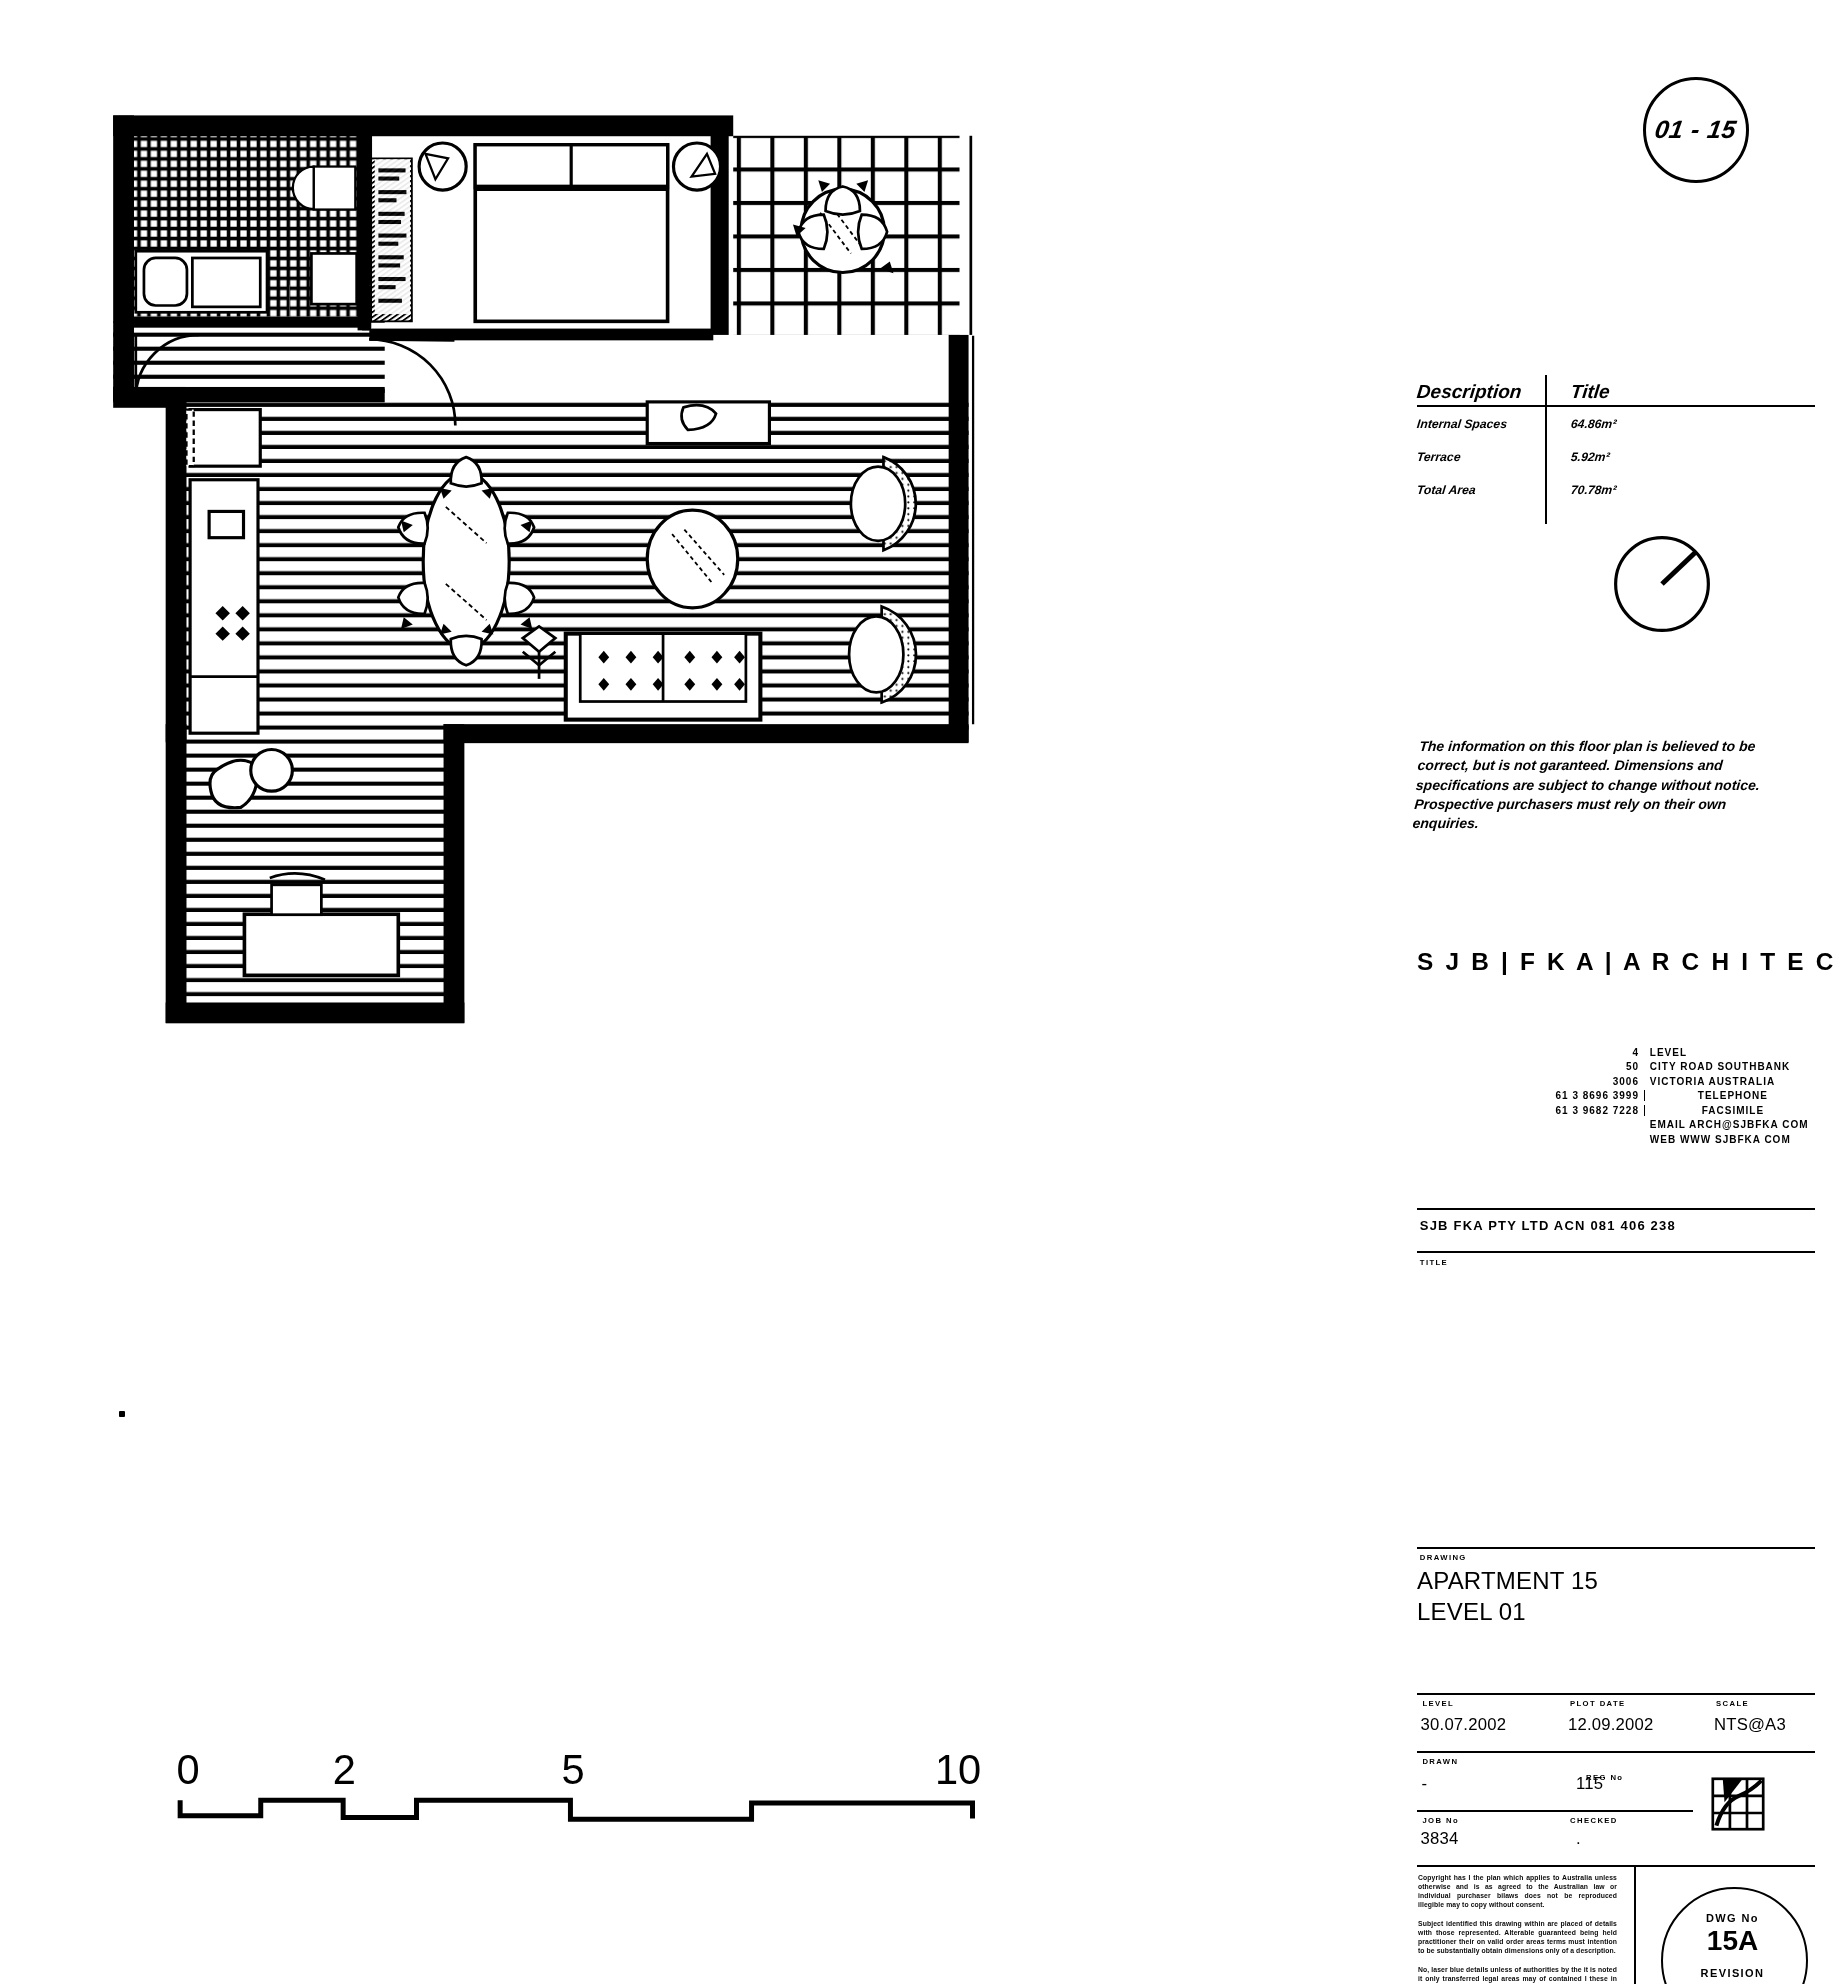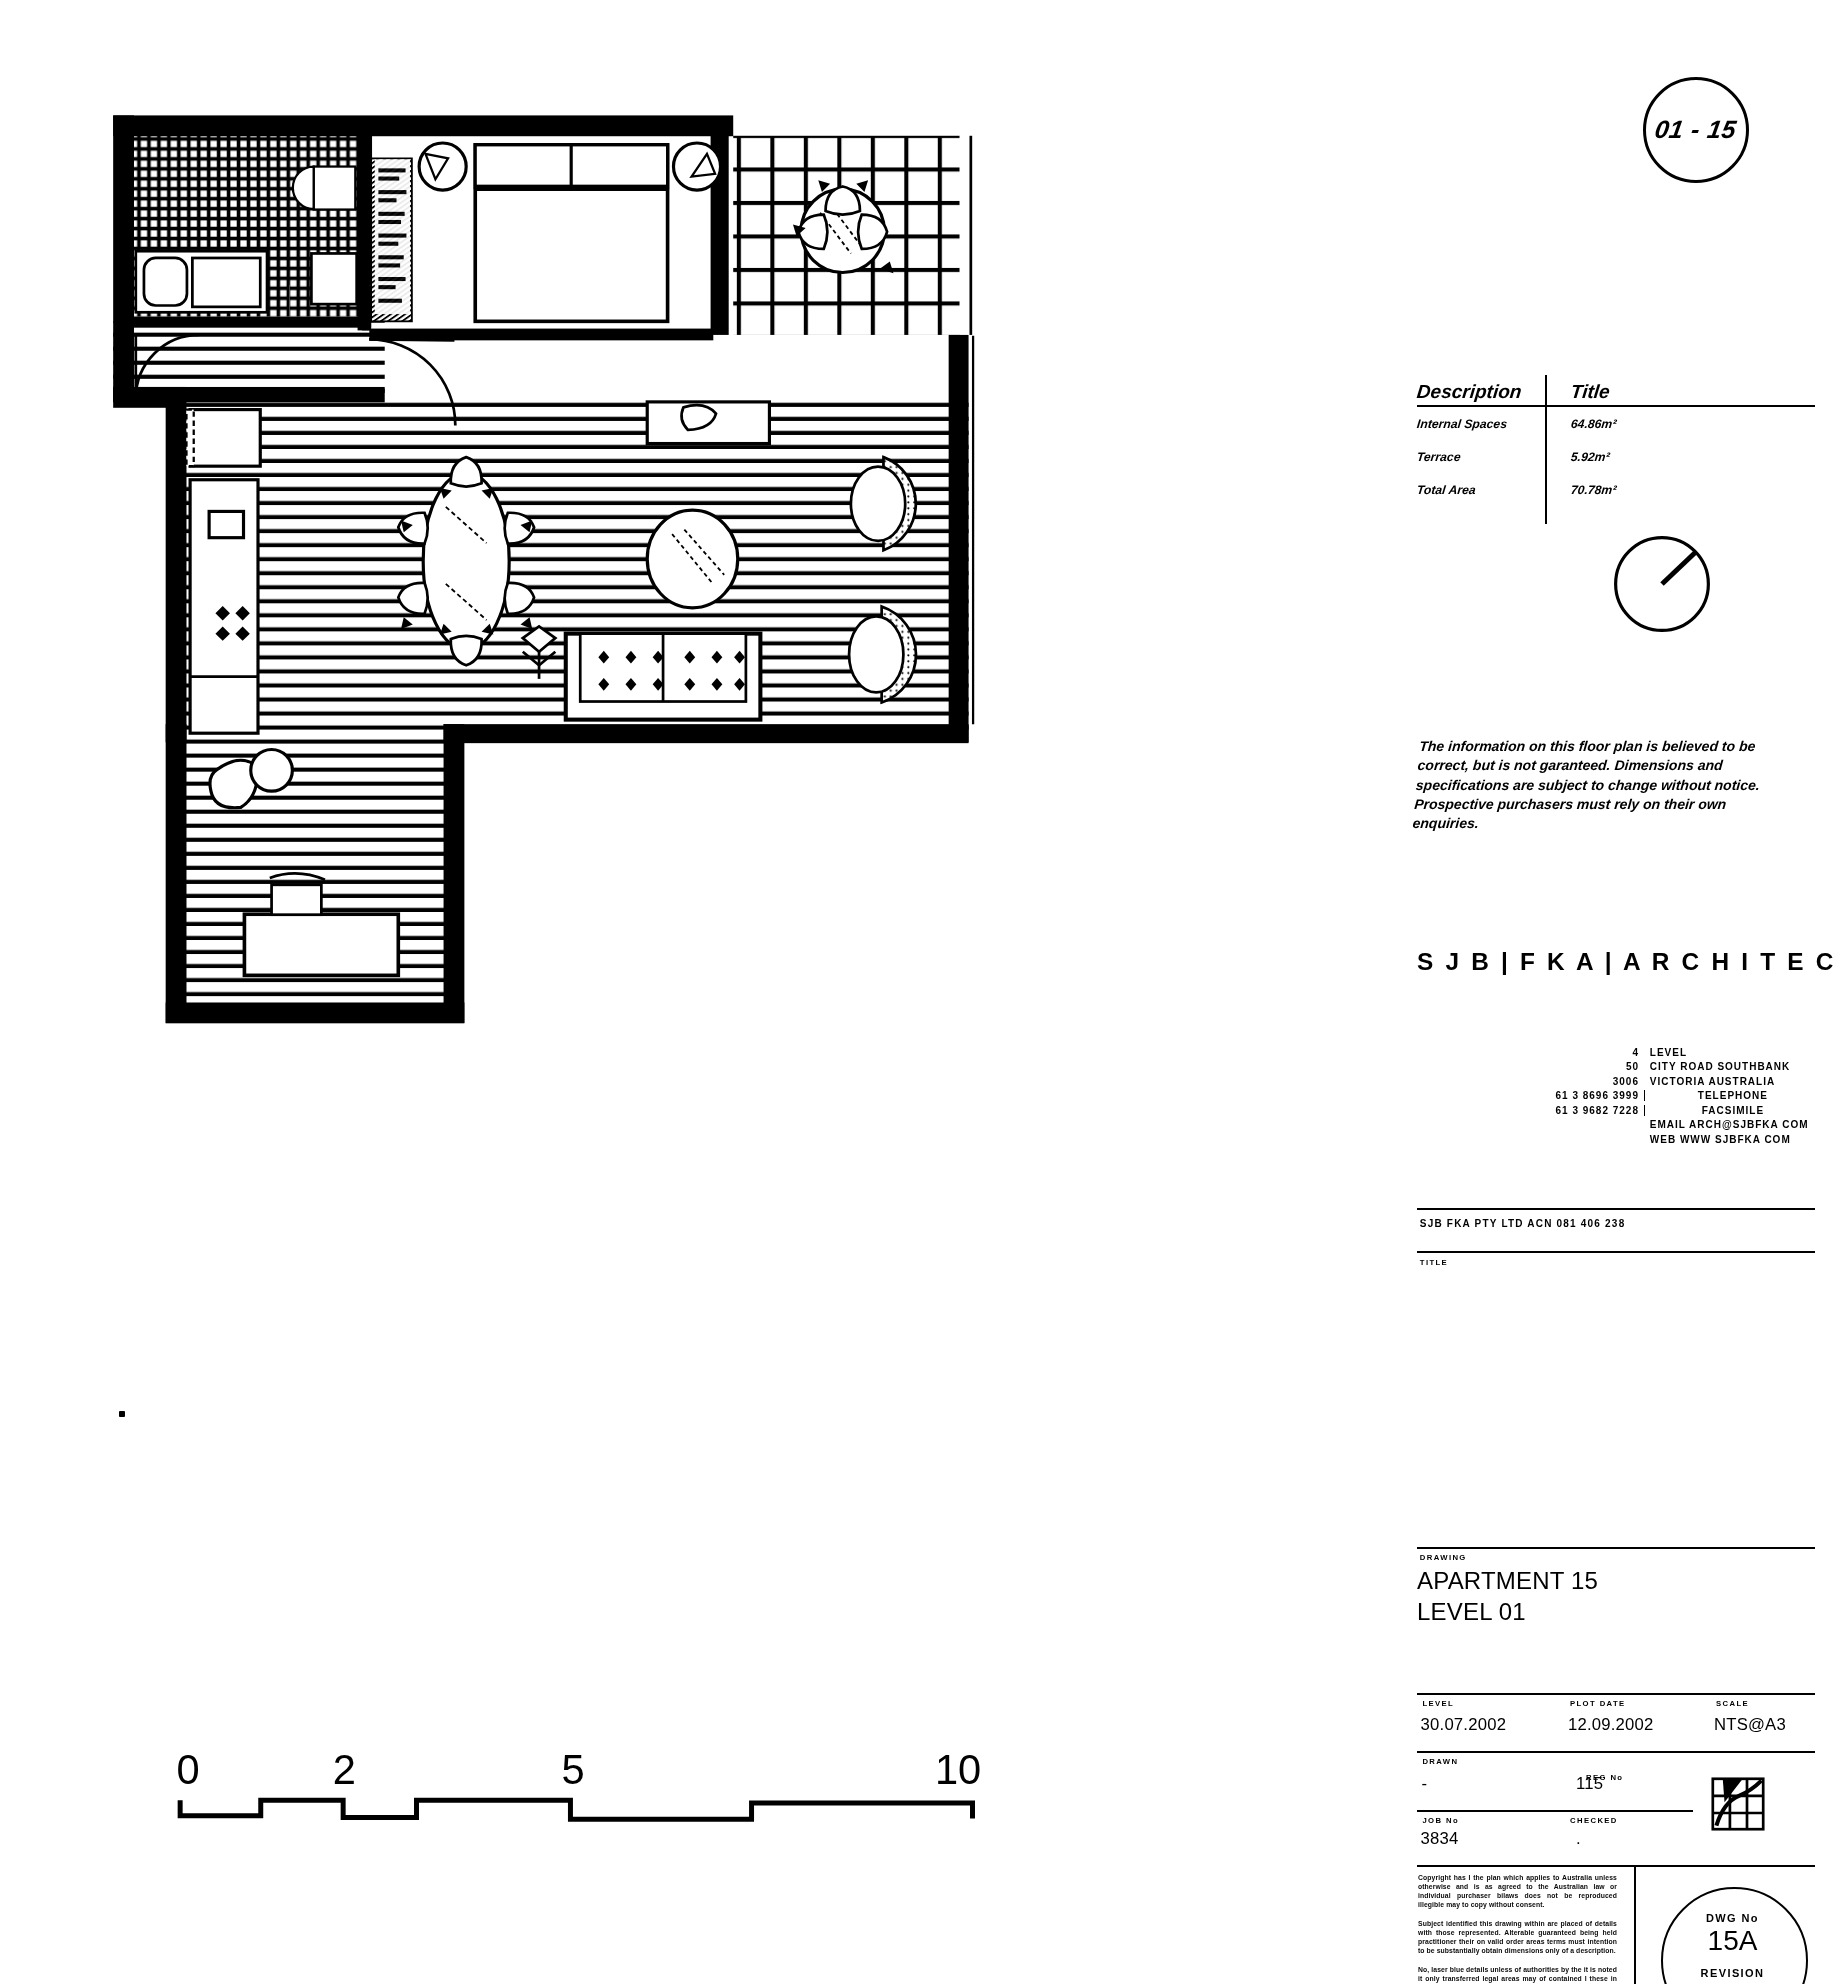--- a/index.html
+++ b/index.html
@@ -52,42 +52,42 @@
 
   
   .addr{position:absolute;left:9px;top:982px;width:398px;font-weight:bold;font-size:10px;letter-spacing:1px;}
   .addr .line{display:flex;height:14.5px;align-items:center;}
   .addr .L{width:222px;text-align:right;padding-right:5.4px;}
   .addr .R{flex:1;text-align:left;padding-left:5.4px;}
   .addr .bar{border-left:1.4px solid #000;text-align:center;}
 
   .rule{background:#000;height:2.3px;width:398px;position:absolute;left:9px;}
   .microlabel{position:absolute;font-weight:bold;font-size:7.7px;letter-spacing:1.4px;}
-  .tiny-acn{position:absolute;left:11.8px;font-weight:bold;font-size:10px;letter-spacing:1.2px;}
+  .tiny-acn{position:absolute;left:11.8px;font-weight:bold;font-size:13px;letter-spacing:1.2px;}
 
   .project{position:absolute;left:9px;top:1236px;font-size:24px;line-height:1.29;letter-spacing:0.2px;}
   .drawingtitle{position:absolute;left:9px;top:1503px;font-size:24px;line-height:1.29;letter-spacing:0.2px;}
 
   
   #infogrid{position:absolute;left:9px;top:1630px;width:398px;height:172px;}
   #infogrid .gl{position:absolute;background:#000;}
   .cellLabel{position:absolute;font-weight:bold;font-size:7.7px;letter-spacing:1.4px;}
   .cellValue{position:absolute;font-size:16.7px;font-weight:normal;letter-spacing:0.2px;}
   #reglogo{position:absolute;left:294px;top:84px;width:54px;height:54px;}
 
   
   .fineprint{position:absolute;left:10px;top:1811px;width:199px;}
   .fineprint p{margin:0 0 10px 0;font-size:6.8px;line-height:1.32;
     color:#0a0a0a;filter:blur(0.4px);letter-spacing:0.1px;font-weight:bold;
     text-align:justify;}
   #finevline{position:absolute;left:226px;top:1804px;width:1.8px;height:179px;background:#000;}
   #dwgcircle{position:absolute;left:253px;top:1824px;width:149px;height:149px;}
   #dwgcircle .c{position:absolute;left:0;top:0;width:143px;height:143px;border:2.7px solid #000;border-radius:50%;}
   #dwgcircle .lbl{position:absolute;width:143px;text-align:center;font-weight:bold;font-size:11px;letter-spacing:1.4px;}
-  #dwgcircle .num{position:absolute;width:143px;text-align:center;font-weight:normal;font-size:28px;}
+  #dwgcircle .num{position:absolute;width:143px;text-align:center;font-weight:bold;font-size:28px;}
   #stray-dot{position:absolute;left:119px;top:1411px;width:6.3px;height:6.3px;background:#000;border-radius:0.9px;}
 </style>
 </head>
 <body>
 
 <div class="sheet">
 
   <div id="plan-wrap">
     <svg id="plan-svg" width="1041" height="1222" viewBox="0 0 2300 2700">
       <defs>

